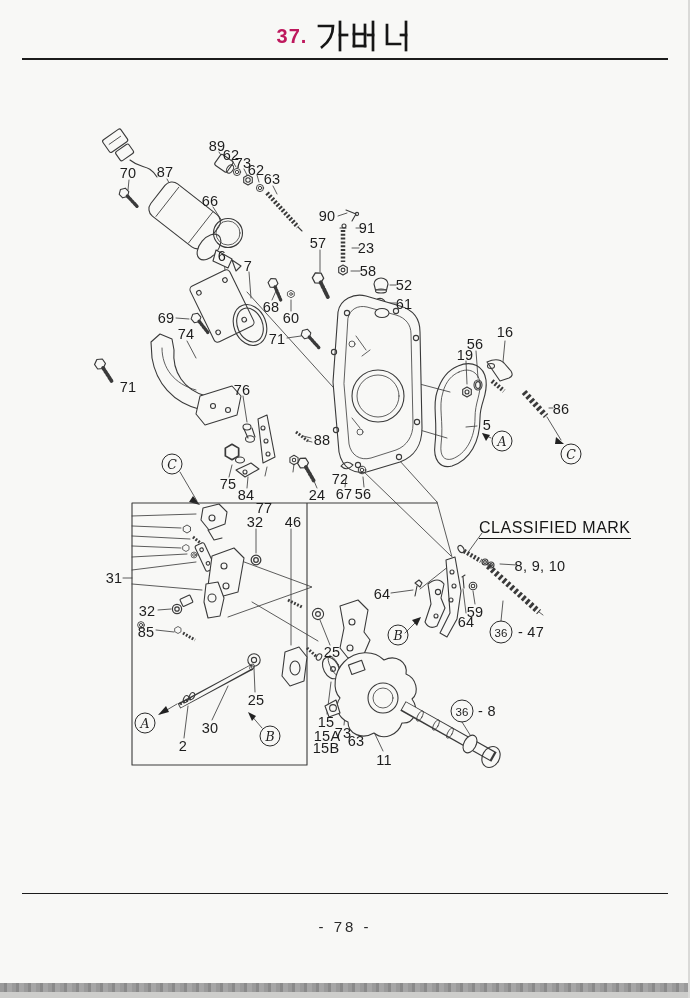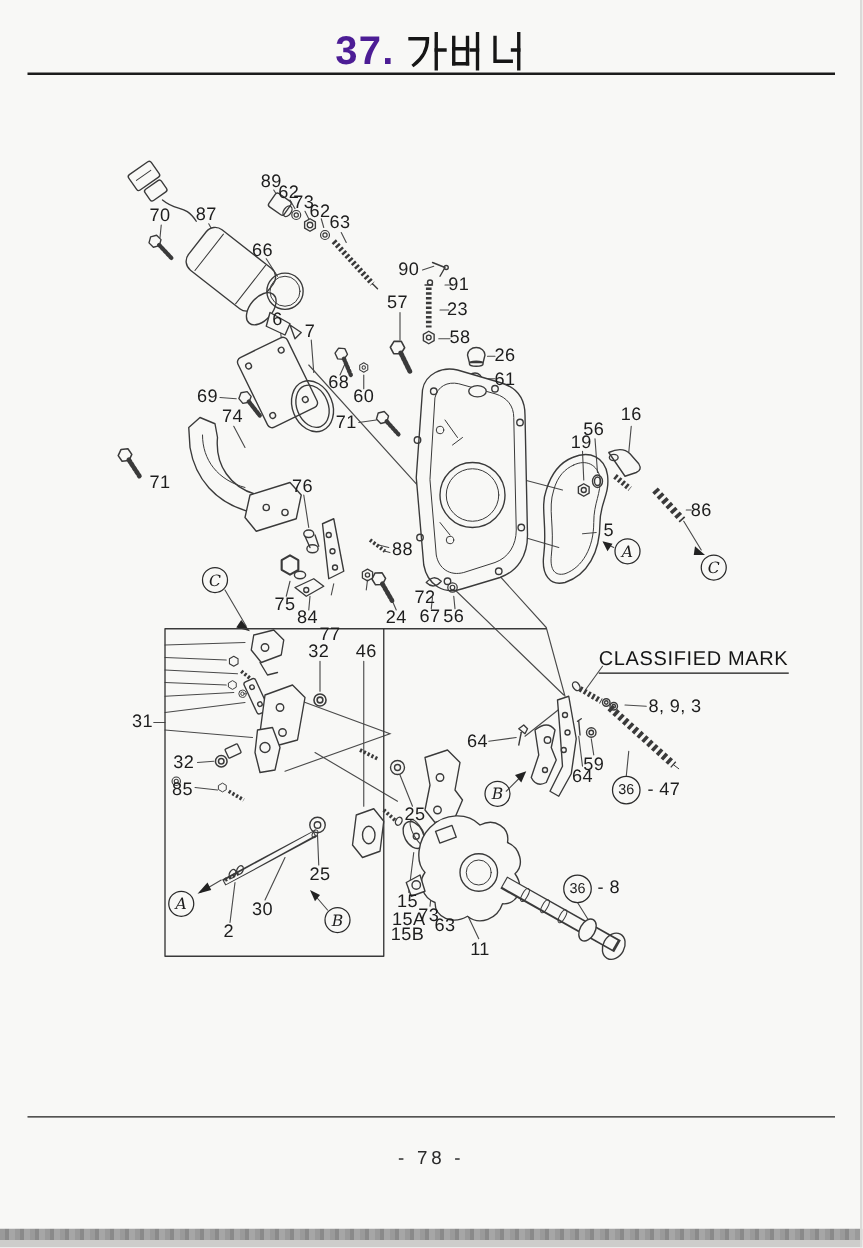--- a/index.html
+++ b/index.html
@@ -1,19 +1,19 @@
 <!DOCTYPE html>
 <html><head>
 <meta charset="utf-8">
 <style>
   html,body{margin:0;padding:0;background:#e8e8e8;}
   .page{position:relative;width:690px;height:998px;background:#f8f8f6;overflow:hidden;
         font-family:"Liberation Sans",sans-serif;color:#1f1f1f;}
   .title{position:absolute;top:20px;left:0;width:100%;text-align:center;
-         font-size:32px;font-weight:bold;letter-spacing:1px;color:#4c1d95;}
+         font-size:20px;font-weight:bold;letter-spacing:1px;color:#be185d;}
   .title .tnum{vertical-align:middle;}
   .title svg{vertical-align:middle;margin-left:10px;}
   .rule{position:absolute;left:22px;right:22px;height:0;border-top:2.5px solid #1c1c1c;}
   .rule.top{top:58px;}
   .rule.bottom{top:893px;border-top-width:1.8px;}
   .pagenum{position:absolute;top:918px;left:0;width:100%;text-align:center;
            font-size:15px;letter-spacing:3px;color:#2a2a2a;}
   .scanband1{position:absolute;top:983px;left:0;right:0;height:9px;
      background:repeating-linear-gradient(90deg,#9a9a9a 0 4px,#8a8a8a 4px 7px,#a6a6a6 7px 12px);}
   .scanband2{position:absolute;top:992px;left:0;right:0;height:6px;background:#cdcdcb;}
@@ -451,21 +451,21 @@
       <div class="co" style="left: 231px; top: 155px;">62</div>
       <div class="co" style="left: 243px; top: 163px;">73</div>
       <div class="co" style="left: 256px; top: 170px;">62</div>
       <div class="co" style="left: 272px; top: 179px;">63</div>
       <div class="co" style="left: 210px; top: 201px;">66</div>
       <div class="co" style="left: 327px; top: 216px;">90</div>
       <div class="co" style="left: 367px; top: 228px;">91</div>
       <div class="co" style="left: 366px; top: 248px;">23</div>
       <div class="co" style="left: 318px; top: 243px;">57</div>
       <div class="co" style="left: 368px; top: 271px;">58</div>
-      <div class="co" style="left: 404px; top: 285px;">26</div>
+      <div class="co" style="left: 404px; top: 285px;">52</div>
       <div class="co" style="left: 404px; top: 304px;">61</div>
       <div class="co" style="left: 222px; top: 256px;">6</div>
       <div class="co" style="left: 248px; top: 266px;">7</div>
       <div class="co" style="left: 271px; top: 307px;">68</div>
       <div class="co" style="left: 291px; top: 318px;">60</div>
       <div class="co" style="left: 166px; top: 318px;">69</div>
       <div class="co" style="left: 186px; top: 334px;">74</div>
       <div class="co" style="left: 128px; top: 387px;">71</div>
       <div class="co" style="left: 277px; top: 339px;">71</div>
       <div class="co" style="left: 242px; top: 390px;">76</div>
@@ -493,21 +493,21 @@
       <div class="co" style="left: 183px; top: 746px;">2</div>
       <div class="co" style="left: 326px; top: 722px;">15</div>
       <div class="co" style="left: 327px; top: 736px;">15A</div>
       <div class="co" style="left: 343px; top: 733px;">73</div>
       <div class="co" style="left: 326px; top: 748px;">15B</div>
       <div class="co" style="left: 356px; top: 741px;">63</div>
       <div class="co" style="left: 384px; top: 760px;">11</div>
       <div class="co" style="left: 382px; top: 594px;">64</div>
       <div class="co" style="left: 466px; top: 622px;">64</div>
       <div class="co" style="left: 475px; top: 612px;">59</div>
-      <div class="co" style="left: 540px; top: 566px;">8, 9, 3</div>
+      <div class="co" style="left: 540px; top: 566px;">8, 9, 10</div>
       <div class="co" style="left: 531px; top: 632px;">- 47</div>
       <div class="co" style="left: 487px; top: 711px;">- 8</div>
       <div class="cc" style="left: 502px; top: 441px;">A</div>
       <div class="cc" style="left: 571px; top: 454px;">C</div>
       <div class="cc" style="left: 172px; top: 464px;">C</div>
       <div class="cc" style="left: 145px; top: 723px;">A</div>
       <div class="cc" style="left: 270px; top: 736px;">B</div>
       <div class="cc" style="left: 398px; top: 635px;">B</div>
       <div class="cc num" style="left: 501px; top: 632px;">36</div>
       <div class="cc num" style="left: 462px; top: 711px;">36</div>

